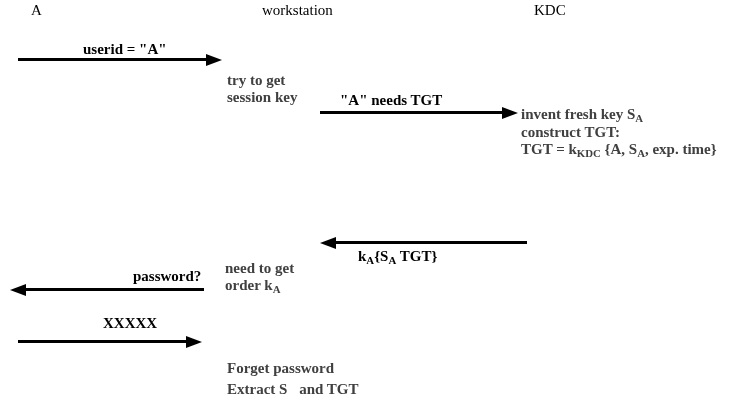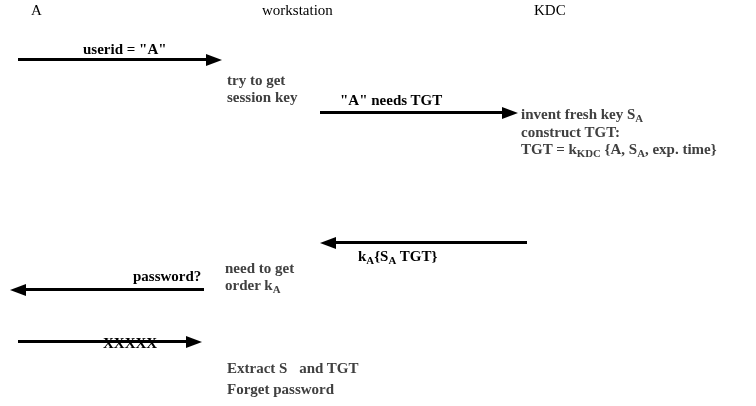--- a/index.html
+++ b/index.html
@@ -116,24 +116,24 @@
     <div>need to get</div>
     <div>
       <span>order k</span><sub>A</sub>
     </div>
   </div>
 
   <div class="lbl msg" style="left:93px; top:269px;margin-left:40px;">password?</div>
   <div class="arrow" style="left:26px; top:288px; width:178px;"></div>
   <div class="arrow-head left" style="left:10px; top:283.5px;"></div>
 
-  <div class="lbl msg" style="left:103px; top:336px;">XXXXX</div>
+  <div class="lbl msg" style="left:103px; top:316px;">XXXXX</div>
   <div class="arrow" style="left:18px; top:340px; width:172px;"></div>
   <div class="arrow-head right" style="left:186px; top:335.5px;"></div>
 
   <div class="note" style="left:227px; top:358px; line-height:21px;">
+    <div>Forget password</div>
     <div>
       <span>Extract S</span><span class="gap"></span><span> and TGT</span>
     </div>
-    <div>Forget password</div>
   </div>
 
 </div>
 
 </body></html>

